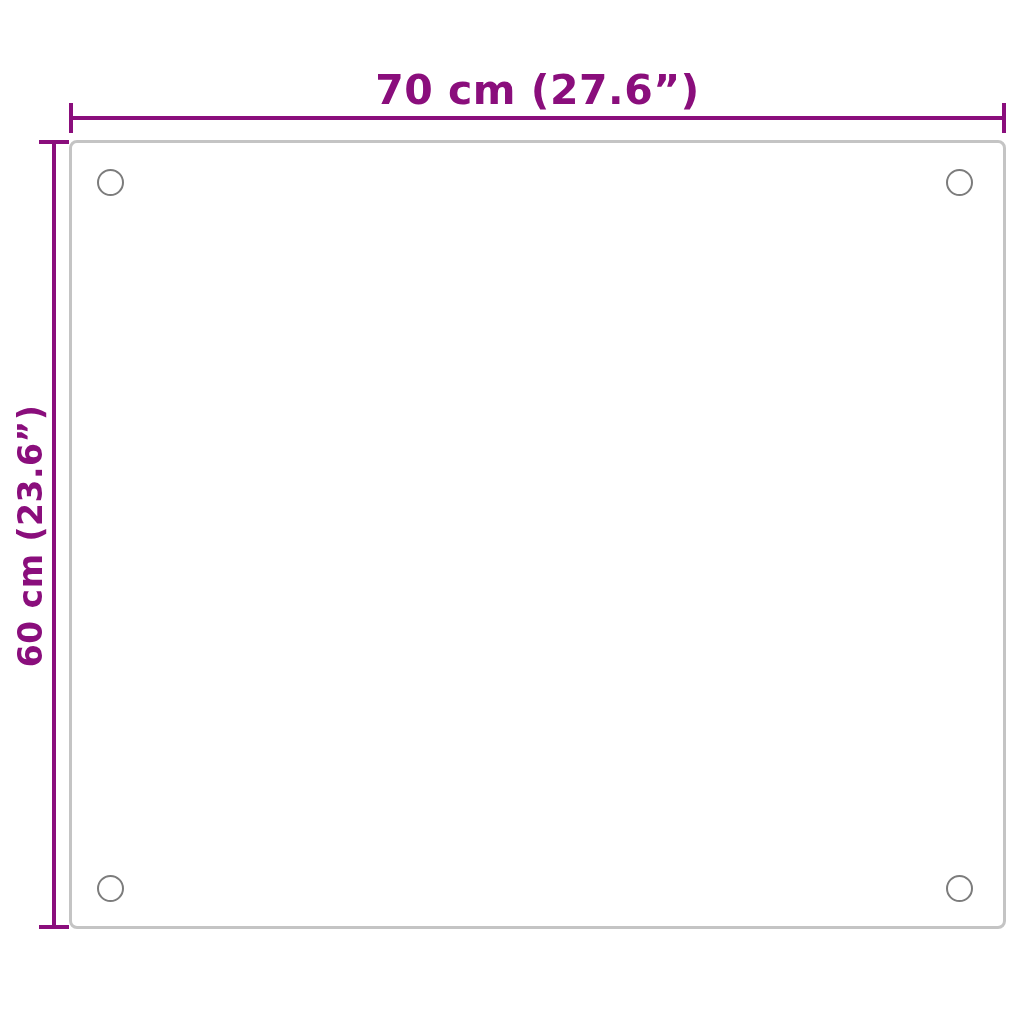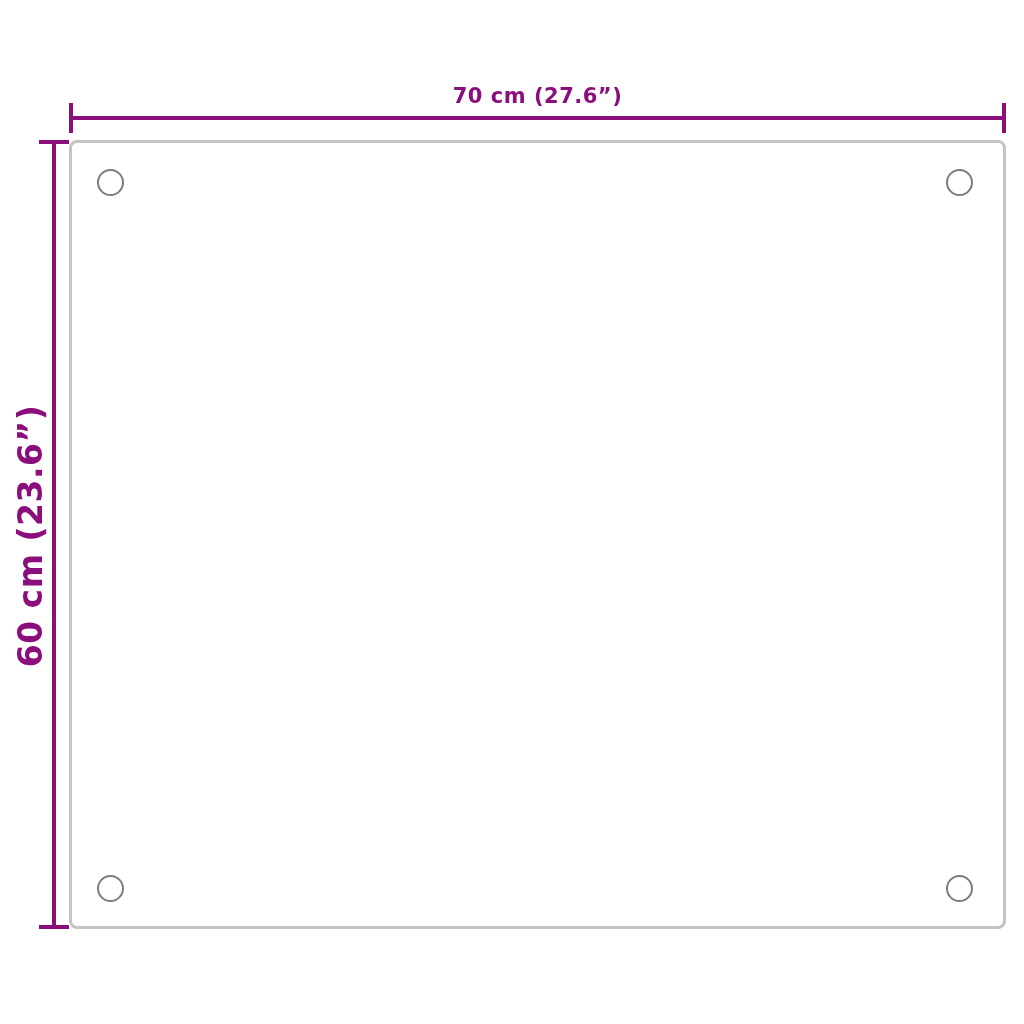--- a/index.html
+++ b/index.html
@@ -29,21 +29,21 @@
   }
   .hole.tl{left:25px;top:26px;}
   .hole.tr{right:30px;top:26px;}
   .hole.bl{left:25px;bottom:24px;}
   .hole.br{right:30px;bottom:24px;}
 
   
   .dim-h-label{
     position:absolute;left:69px;top:66px;width:937px;
     text-align:center;color:var(--dim-color);
-    font-size:21px;font-weight:bold;letter-spacing:0.5px;margin-top:18px;
+    font-size:41px;font-weight:bold;letter-spacing:0.5px;
   }
   .dim-h-line{
     position:absolute;left:69px;top:116px;width:937px;height:4px;
     background:var(--dim-color);
   }
   .dim-h-line .tick{
     position:absolute;top:-13px;width:4px;height:30px;background:var(--dim-color);
   }
   .dim-h-line .tick.start{left:0;}
   .dim-h-line .tick.end{right:0;}

